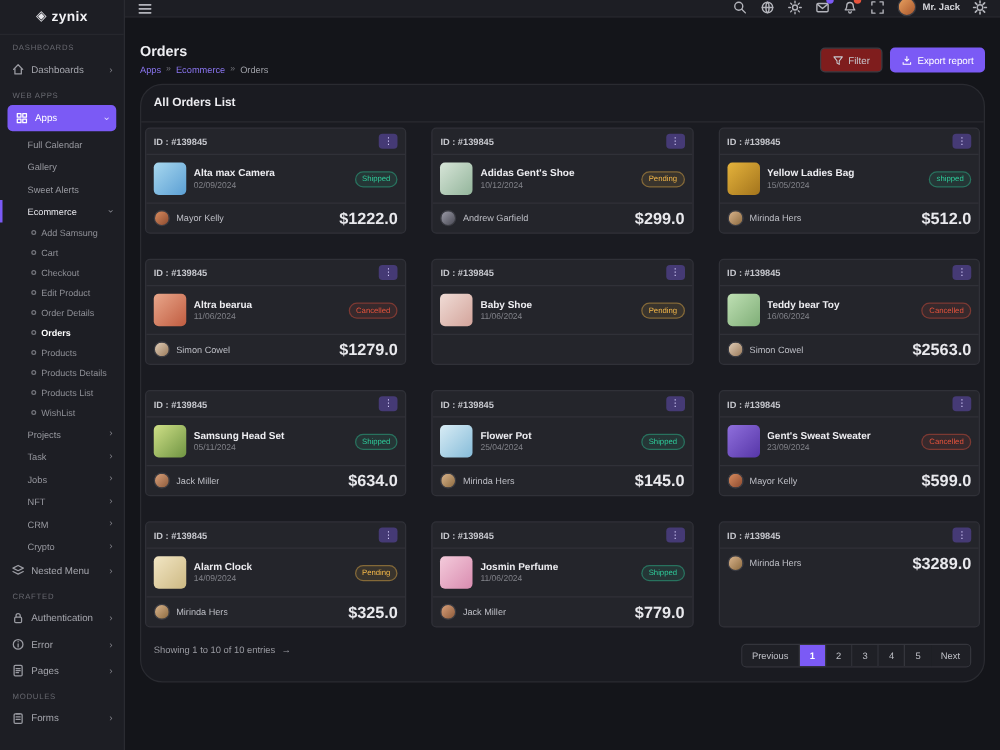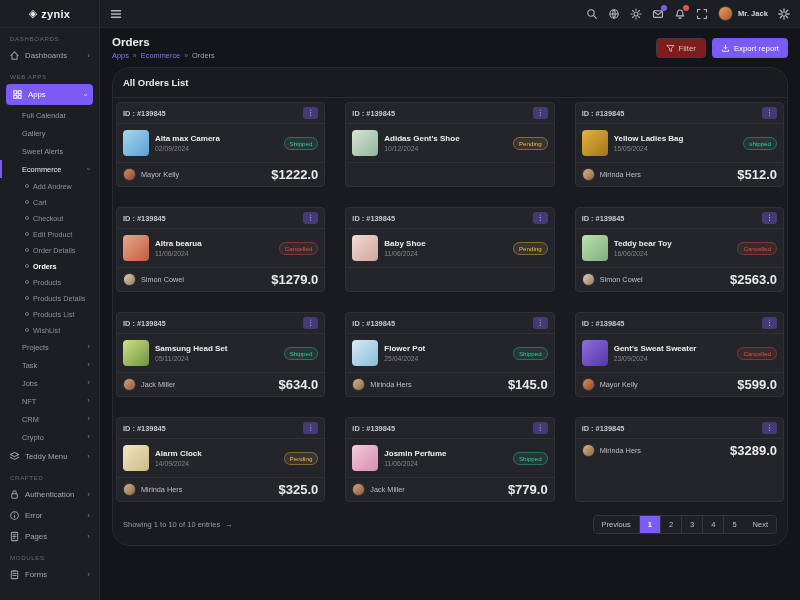--- a/index.html
+++ b/index.html
@@ -21,21 +21,21 @@
   .nav-item.apps-active .ic{stroke:#fff}
   .nav-item.apps-active .chev{color:#e4dcff}
   .sub{display:flex;align-items:center;padding:4.5px 9px 4.5px 22px;font-size:7.4px;color:#97989f}
   .sub.trail{box-shadow:inset 2px 0 0 #7b5af5;color:#e9e9ee}
   .subsub{display:flex;align-items:center;gap:4px;padding:3.5px 9px 3.5px 25px;font-size:7.2px;color:#8f9097}
   .subsub[data-active="true"]{color:#ffffff;font-weight:bold}
   .dot{width:4px;height:4px;border:1px solid #73747b;border-radius:50%;flex-shrink:0}
   .ic{width:11px;height:11px;stroke:#9b9ca3;fill:none;stroke-width:1.1;stroke-linecap:round;stroke-linejoin:round}
 
   
-  .topbar{position:absolute;left:100px;right:0;top:0;height:28px;background:#1d1e24;border-bottom:1px solid #26272d;display:flex;align-items:center;padding:0 10px;z-index:2}
+  .topbar{position:absolute;left:100px;right:0;top:0;height:14px;background:#1d1e24;border-bottom:1px solid #26272d;display:flex;align-items:flex-end;padding:0 10px;z-index:2}
   .tb-right{margin-left:auto;display:flex;align-items:center;gap:10px}
   .tb-ic{position:relative;display:flex;align-items:center}
   .tb-ic .ic{width:12px;height:12px;stroke:#b3b4bb}
   .mini-badge{position:absolute;top:-3px;right:-3px;width:6px;height:6px;border-radius:50%}
   .mini-badge.purple{background:#7b5af5}
   .mini-badge.red{background:#e6533c}
   .avatar-top{width:15px;height:15px;border-radius:50%;background:linear-gradient(135deg,#e8a05f,#a8562c);border:1px solid #3a3b42}
   .user-name{font-size:7.6px;color:#d6d7dc;font-weight:bold}
 
   
@@ -73,21 +73,21 @@
   .pdate{display:block;font-size:6.8px;color:#82838a;margin-top:2.5px}
   .badge{font-size:6.2px;padding:2px 5px;border-radius:7px;white-space:nowrap;border:1px solid transparent}
   .badge[data-status="shipped"]{color:#2ecc9a;background:rgba(46,204,154,.1);border-color:rgba(46,204,154,.4)}
   .badge[data-status="pending"]{color:#f5b849;background:rgba(245,184,73,.1);border-color:rgba(245,184,73,.4)}
   .badge[data-status="cancelled"]{color:#e6533c;background:rgba(230,83,60,.1);border-color:rgba(230,83,60,.4)}
   .card-foot{display:flex;align-items:center;gap:5px;padding:4px 6px}
   .avatar{width:13px;height:13px;border-radius:50%;flex-shrink:0;border:1px solid #3a3b42}
   .cname{font-size:7.3px;color:#bebfc6;white-space:nowrap;overflow:hidden}
   .price{margin-left:auto;font-size:13px;font-weight:bold;color:#e9e9ed}
 
-  .panel-foot{display:flex;justify-content:space-between;align-items:center;padding:9px 10px 11px}
+  .panel-foot{display:flex;justify-content:space-between;align-items:flex-start;padding:9px 10px 11px}
   .showing{font-size:7.5px;color:#9a9ba2;display:flex;align-items:center;gap:5px}
   .pager{display:flex;border:1px solid #34353c;border-radius:4px;overflow:hidden}
   .pg{padding:4px 8px;font-size:7.5px;color:#bfc0c7;border-right:1px solid #34353c;background:#1f2026}
   .pager .pg:last-child{border-right:none}
   .pg[data-active="true"]{background:#7b5af5;color:#fff;font-weight:bold}
   .rpt{display:contents}
 </style>
 </head>
 <body>
 
@@ -126,21 +126,21 @@
           <span>Sweet Alerts</span>
         </div>
       </div>
     <div class="sub trail">
       <span>Ecommerce</span>
       <span class="chev down">›</span>
     </div>
     <div class="rpt-block">
         <div class="subsub" data-active="false">
           <span class="dot"></span>
-          <span>Add Andrew</span>
+          <span>Add Samsung</span>
         </div>
 
         <div class="subsub" data-active="false">
           <span class="dot"></span>
           <span>Cart</span>
         </div>
 
         <div class="subsub" data-active="false">
           <span class="dot"></span>
           <span>Checkout</span>
@@ -209,21 +209,21 @@
 
         <div class="sub">
           <span>Crypto</span>
           <span class="chev">›</span>
         </div>
       </div>
     <div class="nav-item">
       <svg class="ic" viewBox="0 0 12 12">
           <path d="M6 1.5l4.5 2.3L6 6.1 1.5 3.8zM1.5 6.8L6 9.1l4.5-2.3"></path>
         </svg>
-      <span>Teddy Menu</span>
+      <span>Nested Menu</span>
       <span class="chev">›</span>
     </div>
     <div class="sec">CRAFTED</div>
     <div class="nav-item">
       <svg class="ic" viewBox="0 0 12 12">
           <rect x="3" y="5.2" width="6" height="4.8" rx="1"></rect>
           <path d="M4.2 5V3.8a1.8 1.8 0 013.6 0V5"></path>
         </svg>
       <span>Authentication</span>
       <span class="chev">›</span>
@@ -370,20 +370,25 @@
             <span class="cid">ID : #139845</span>
             <button class="kebab">⋮</button>
           </div>
           <div class="card-body">
             <span class="thumb" style="background: linear-gradient(135deg, rgb(215, 229, 216), rgb(147, 181, 155));"></span>
             <span class="pinfo">
               <span class="pname">Adidas Gent's Shoe</span>
               <span class="pdate">10/12/2024</span>
             </span>
             <span class="badge" data-status="pending">Pending</span>
+          </div>
+          <div class="card-foot">
+            <span class="avatar" style="background: linear-gradient(135deg, rgb(156, 156, 168), rgb(74, 74, 85));"></span>
+            <span class="cname">Andrew Garfield</span>
+            <span class="price">$299.0</span>
           </div>
         </div>
 
         <div class="card">
           <div class="card-head">
             <span class="cid">ID : #139845</span>
             <button class="kebab">⋮</button>
           </div>
           <div class="card-body">
             <span class="thumb" style="background: linear-gradient(135deg, rgb(229, 179, 60), rgb(163, 116, 28));"></span>

